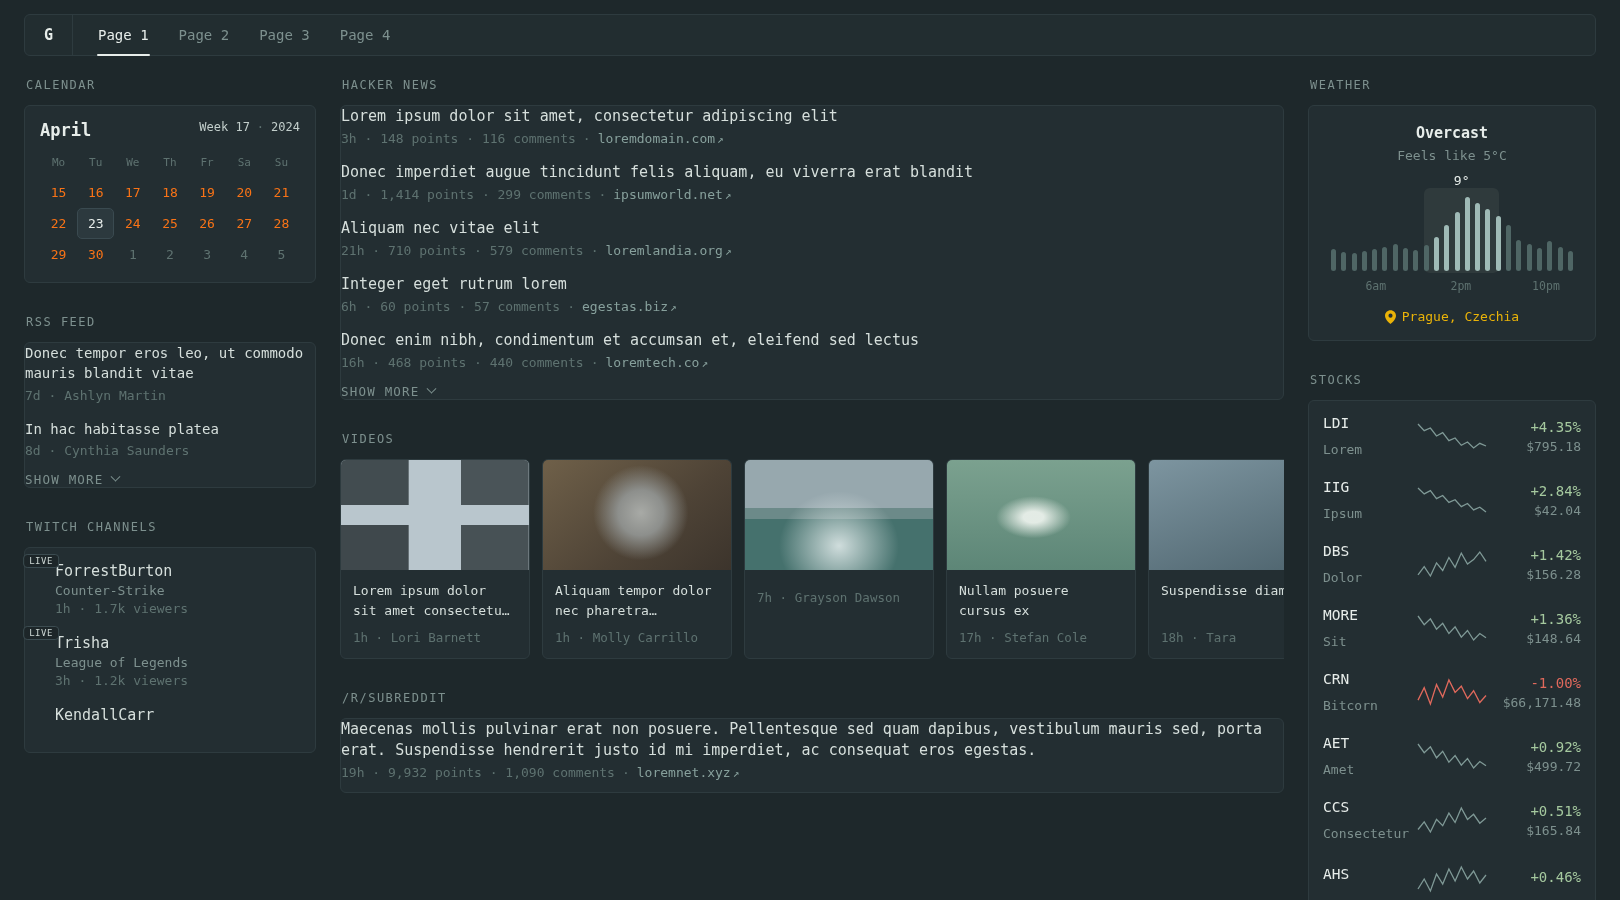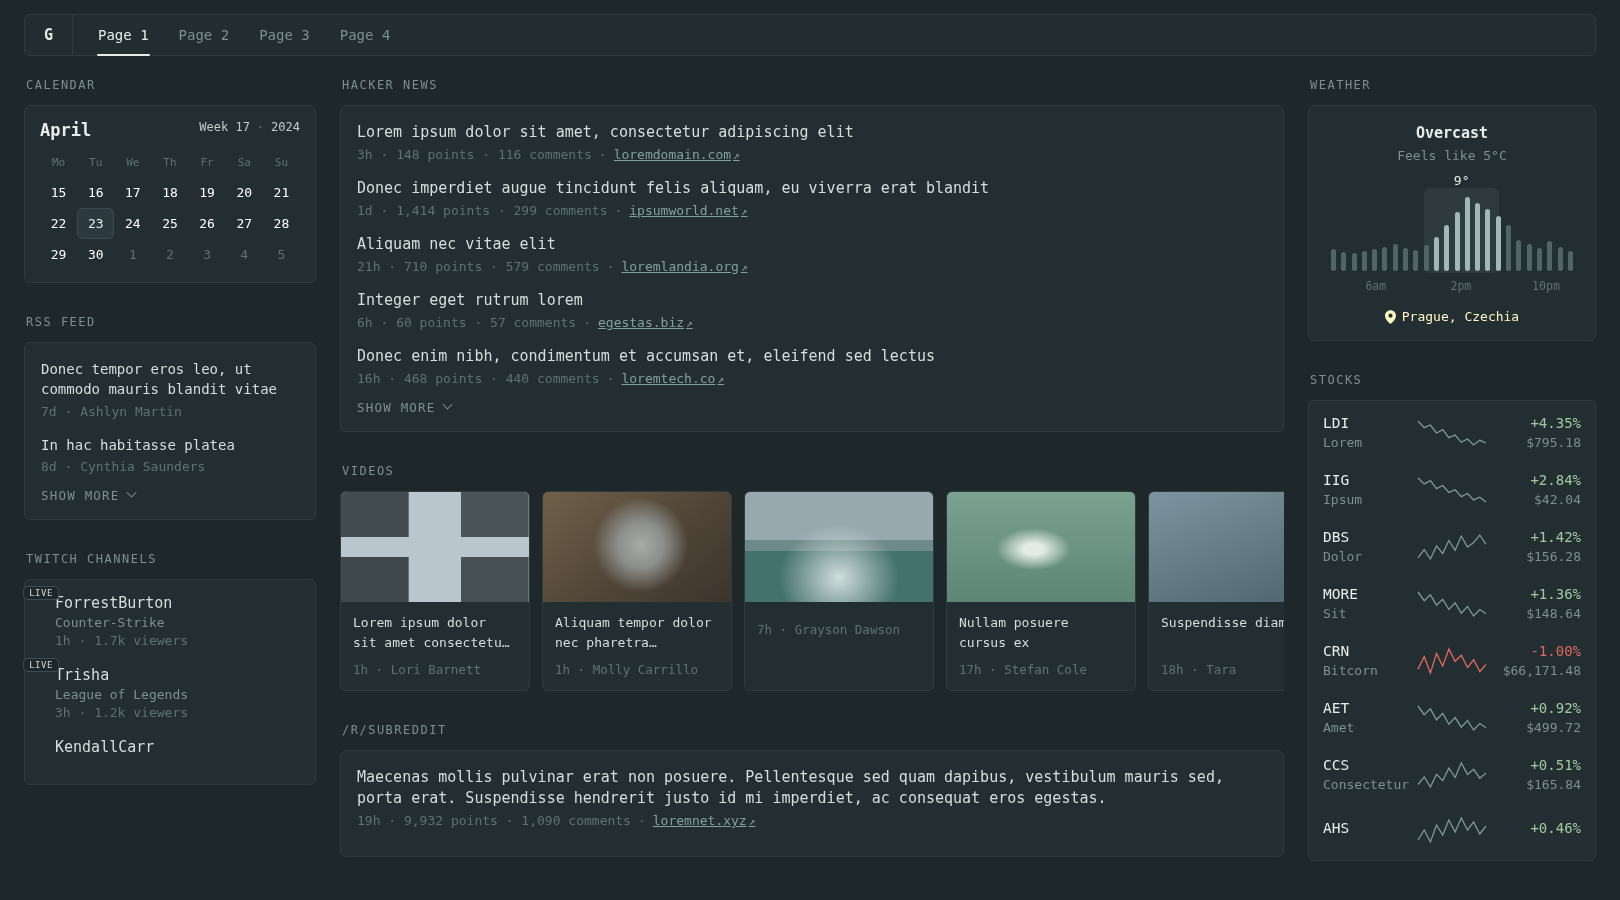--- a/index.html
+++ b/index.html
@@ -76,39 +76,39 @@
   .cal-head{display:flex;align-items:flex-start;justify-content:space-between;margin-bottom:12px;}
   .cal-month{font-size:17px;color:var(--bright);font-weight:bold;}
   .cal-meta{font-size:12px;color:#c2cecb;display:flex;gap:7px;align-items:baseline;}
   .cal-meta .dot{color:var(--dim);}
   .cal-grid{display:grid;grid-template-columns:repeat(7,1fr);}
   .cal-dow span{
     text-align:center;font-size:11px;color:var(--dim);
     padding:4px 0 8px;
   }
   .cal-day{
-    text-align:center;font-size:13px;color:#ffffff;
+    text-align:center;font-size:13px;color:#f97316;
     padding:7px 0;border-radius:5px;border:1px solid transparent;
   }
   .cal-day.selected{
     background:#2c393e;border-color:var(--border2);color:var(--bright);
   }
   .cal-day.muted{color:var(--dim);}
 
   
-  .feed-card{padding:16px;}
+  .feed-card{padding:0;}
   .feed-item{margin-bottom:16px;}
   .feed-item:last-of-type{margin-bottom:12px;}
   .headline{font-size:14px;line-height:1.45;color:var(--text);display:block;}
   .hn .headline{font-size:15px;line-height:1.4;}
   .meta-line{
     display:flex;gap:7px;align-items:baseline;flex-wrap:wrap;
     font-size:13px;color:var(--dim);margin-top:4px;
   }
-  .meta-line .domain{color:#87a09c;text-decoration:underline;}
+  .meta-line .domain{color:#87a09c;}
   .ext{font-size:11px;margin-left:2px;}
   .show-more{
     display:inline-flex;align-items:center;gap:8px;
     font-size:12.5px;letter-spacing:1.2px;color:var(--muted);
     margin-top:2px;
   }
   .chevron{
     width:7px;height:7px;border-right:1.5px solid currentColor;
     border-bottom:1.5px solid currentColor;
     transform:rotate(45deg) translate(-2px,-2px);display:inline-block;
@@ -194,30 +194,30 @@
     font-size:13px;color:var(--bright);z-index:2;
   }
   .w-times{position:relative;height:16px;margin-top:8px;}
   .w-times span{
     position:absolute;transform:translateX(-50%);
     font-size:11.5px;color:var(--dim);top:0;
   }
   .w-t0{left:20%;} .w-t1{left:53.5%;} .w-t2{left:87%;}
   .w-loc{
     margin-top:14px;display:flex;align-items:center;justify-content:center;gap:6px;
-    font-size:13px;color:#fef9c3;
+    font-size:13px;color:#eab308;
   }
   .pin-icon svg{display:block;}
 
   
   .stocks-card{padding:3px 0;}
   .stock{display:flex;align-items:center;padding:11px 14px;gap:8px;}
   .s-left{flex:1;min-width:0;}
   .s-sym{font-size:14.5px;color:var(--bright);display:block;}
-  .s-name{font-size:13px;color:var(--muted);margin-top:4px;}
+  .s-name{font-size:13px;color:var(--muted);margin-top:11px;}
   .spark{width:70px;height:32px;color:var(--spark);flex-shrink:0;}
   .stock.neg .spark{color:var(--neg);}
   .s-right{flex:1;text-align:right;}
   .s-change{font-size:14px;color:var(--pos);display:block;}
   .stock.neg .s-change{color:var(--neg);}
   .s-price{font-size:13px;color:var(--muted);margin-top:4px;}
 </style>
 </head>
 <body>
 

